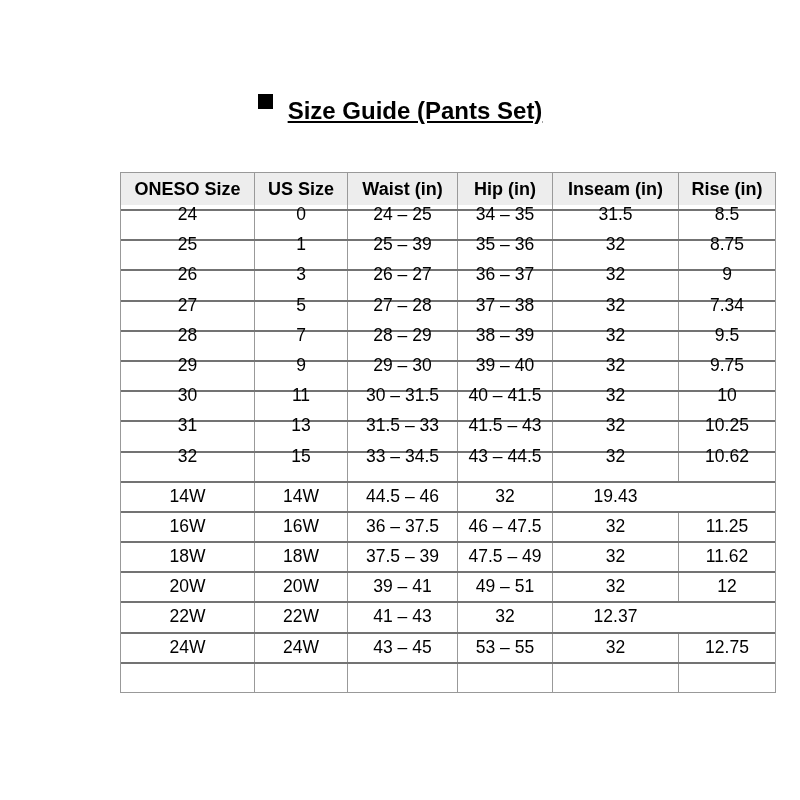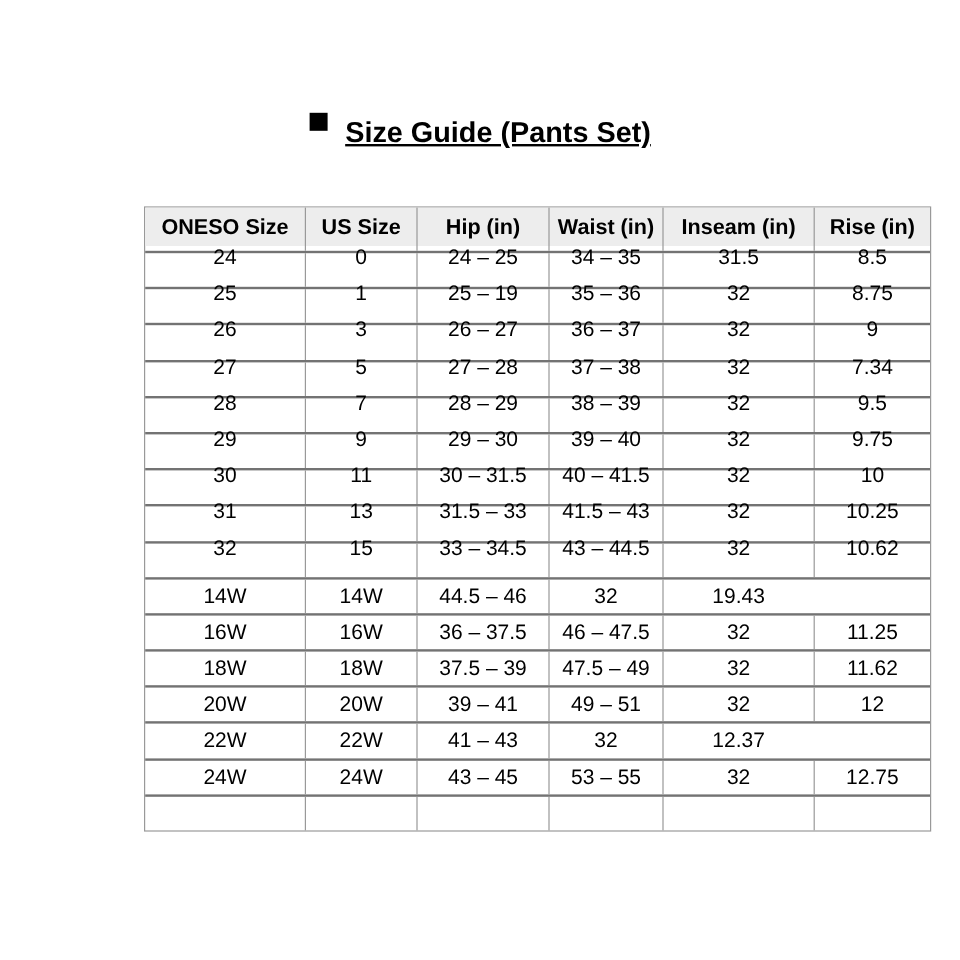--- a/index.html
+++ b/index.html
@@ -109,22 +109,22 @@
 
   <div class="title-row">
     <span class="title-bullet"></span>
     <span class="title-text">Size Guide (Pants Set)</span>
   </div>
 
   <div class="size-table">
     <div class="thead">
         <div class="th">ONESO Size</div>
         <div class="th">US Size</div>
+        <div class="th">Waist (in)</div>
         <div class="th">Hip (in)</div>
-        <div class="th">Waist (in)</div>
         <div class="th">Inseam (in)</div>
         <div class="th">Rise (in)</div>
       </div>
     <div>
         <div class="trow" style="--ty: 4px;">
           <div class="td">
             <span>24</span>
           </div>
           <div class="td">
             <span>0</span>
@@ -143,21 +143,21 @@
           </div>
         </div>
         <div class="trow" style="--ty: 4px;">
           <div class="td">
             <span>25</span>
           </div>
           <div class="td">
             <span>1</span>
           </div>
           <div class="td">
-            <span>25 – 19</span>
+            <span>25 – 39</span>
           </div>
           <div class="td">
             <span>35 – 36</span>
           </div>
           <div class="td">
             <span>32</span>
           </div>
           <div class="td">
             <span>8.75</span>
           </div>

